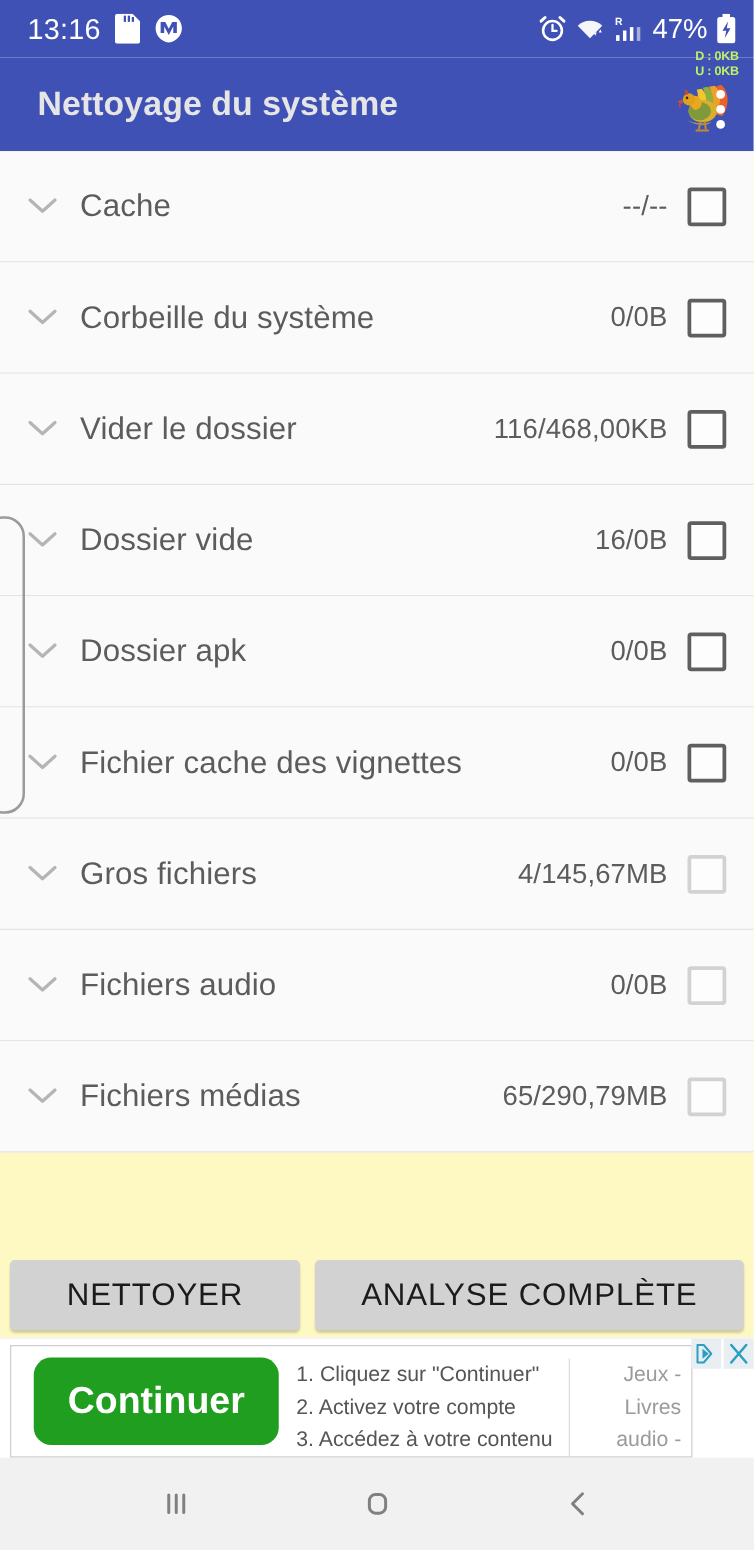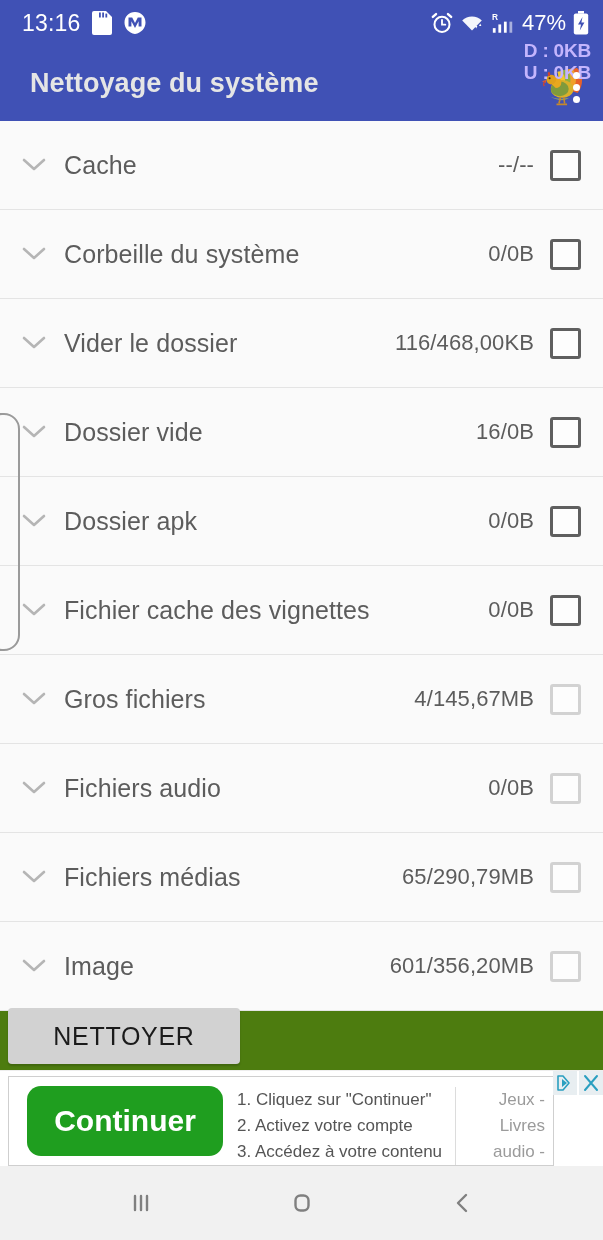--- a/index.html
+++ b/index.html
@@ -94,22 +94,22 @@
     position: absolute;
     right: 2px;
     top: -6px;
     display: flex;
     flex-direction: column;
     align-items: flex-end;
     line-height: 1.18;
     pointer-events: none;
   }
   .netspeed span {
-    color: #c4b5fd;
-    font-size: 19px;
+    color: #bef264;
+    font-size: 10px;
     font-weight: bold;
     letter-spacing: -0.2px;
     white-space: nowrap;
   }
   .overflow {
     position: absolute;
     right: 13px;
     top: 26px;
     width: 8px;
     display: flex;
@@ -121,21 +121,21 @@
     display: block;
     width: 7px;
     height: 7px;
     border-radius: 50%;
     background: #ffffff;
   }
 
   
   .list {
     flex: 1 1 auto;
-    background: #4d7c0f;
+    background: #fef9c3;
     position: relative;
     overflow: hidden;
   }
   .row {
     height: 89px;
     display: flex;
     align-items: center;
     padding: 0 22px 0 18px;
     box-sizing: border-box;
     border-bottom: 1px solid #e4e4e4;
@@ -509,33 +509,24 @@
       <span class="chev">
         <svg width="26" height="16" viewBox="0 0 26 16">
             <path d="M3 3 L13 12 L23 3" stroke="#b5b5b5" stroke-width="2.6" fill="none" stroke-linecap="round" stroke-linejoin="round"></path>
           </svg>
       </span>
       <span class="row-label">Fichiers médias</span>
       <span class="row-size">65/290,79MB</span>
       <span class="cbox disabled"></span>
     </div>
 
-    <div class="row">
-      <span class="chev">
-        <svg width="26" height="16" viewBox="0 0 26 16">
-            <path d="M3 3 L13 12 L23 3" stroke="#b5b5b5" stroke-width="2.6" fill="none" stroke-linecap="round" stroke-linejoin="round"></path>
-          </svg>
-      </span>
-      <span class="row-label">Image</span>
-      <span class="row-size">601/356,20MB</span>
-      <span class="cbox disabled"></span>
-    </div>
 
     <div class="buttonbar">
       <button class="btn clean">NETTOYER</button>
+      <button class="btn scan">ANALYSE COMPLÈTE</button>
     </div>
   </div>
 
   <div class="adzone">
     <div class="ad-inner">
       <div class="ad-cta">Continuer</div>
       <div class="ad-steps">
         <div>1. Cliquez sur "Continuer"</div>
         <div>2. Activez votre compte</div>
         <div>3. Accédez à votre contenu</div>

